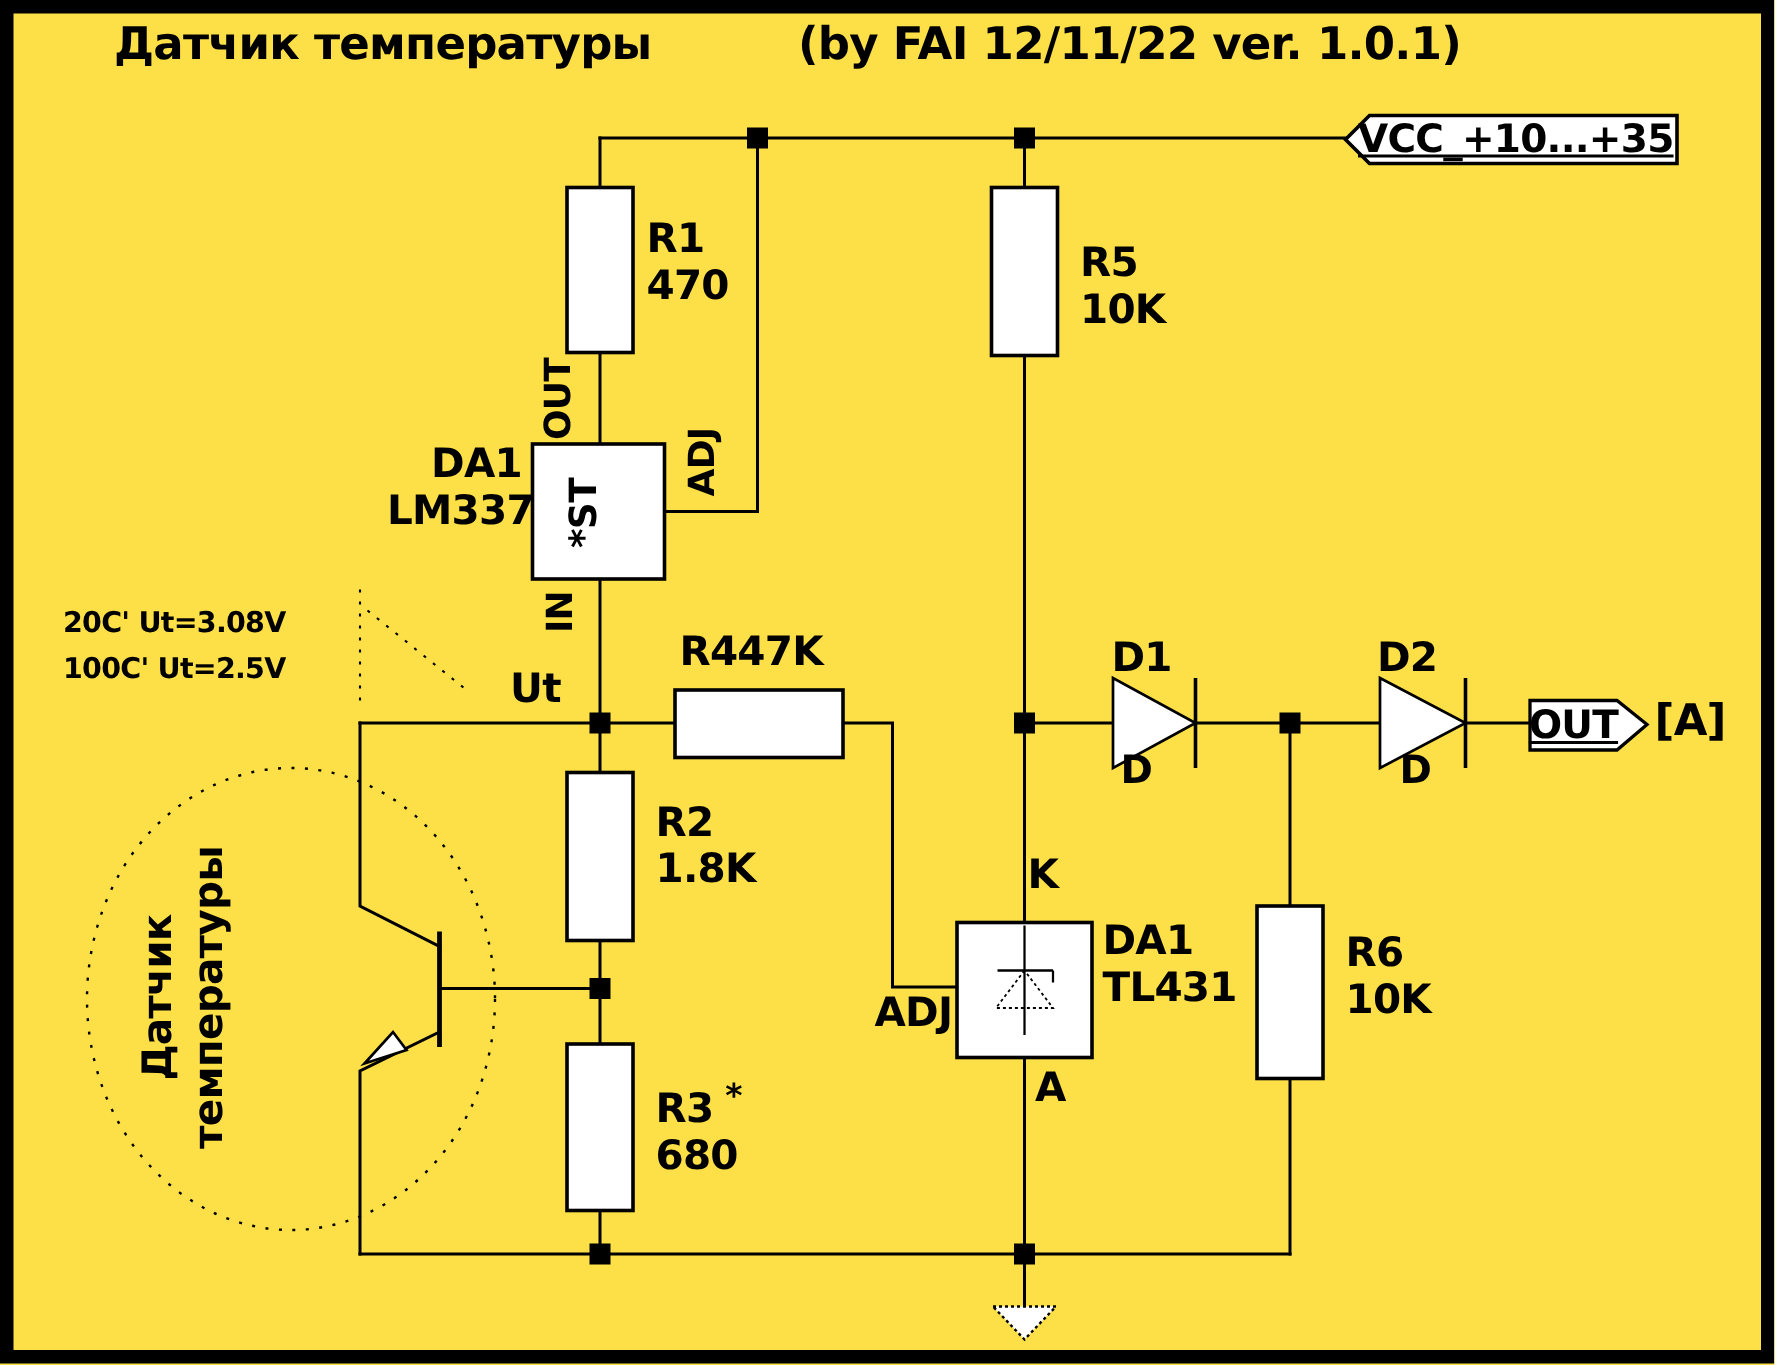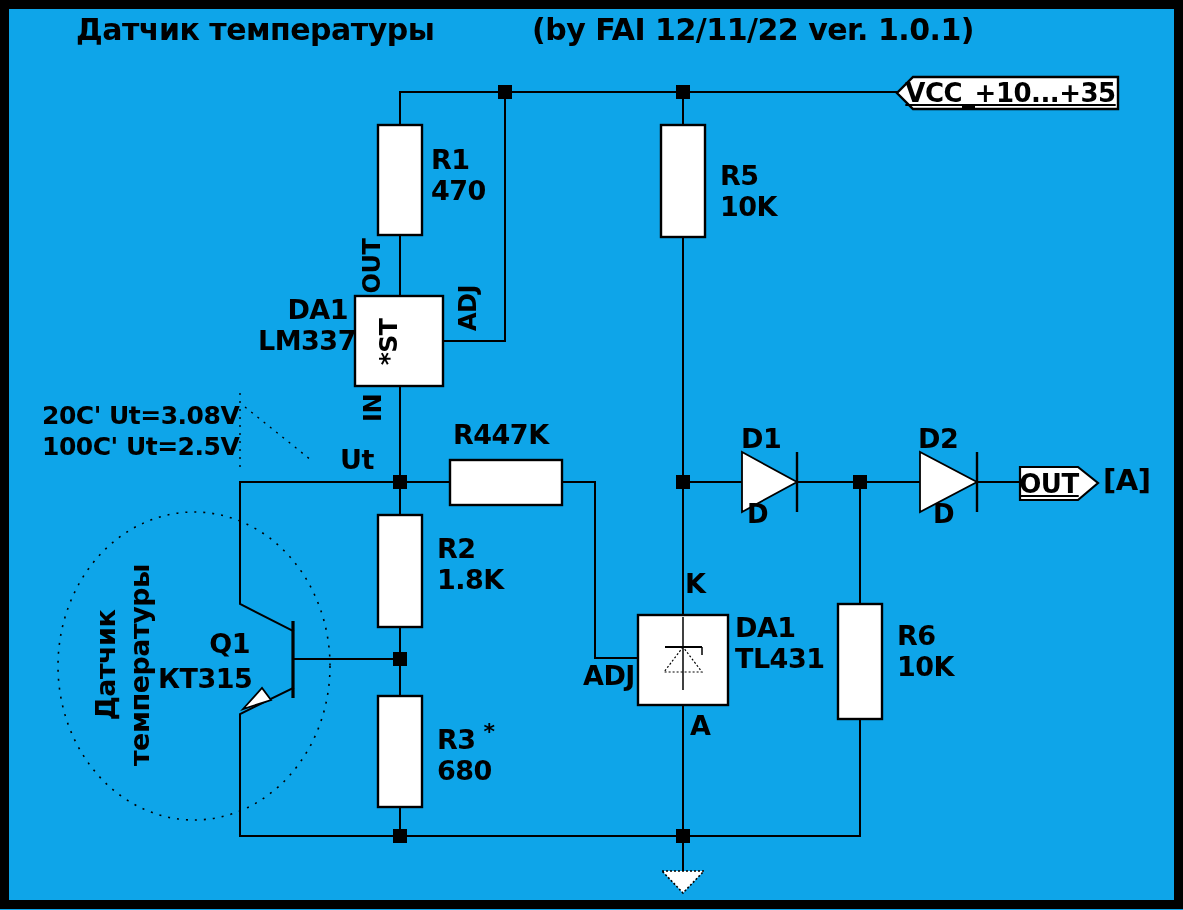--- a/index.html
+++ b/index.html
@@ -1,23 +1,23 @@
 <!DOCTYPE html>
 <html><head>
 <meta charset="utf-8">
 <style>
   html,body{margin:0;padding:0;background:#ffffff;}
   .canvas{
-    position:relative;width:1183px;height:910px;background:#0ea5e9;
+    position:relative;width:1183px;height:910px;background:#fde047;
     font-family:"DejaVu Sans","Liberation Sans",sans-serif;color:#000;overflow:hidden;
   }
   svg{position:absolute;left:0;top:0;}
   .lbl{position:absolute;font-weight:bold;font-size:27px;line-height:31px;white-space:nowrap;letter-spacing:-0.5px;}
   .title{font-size:30px;}
-  .ann{font-size:25px;line-height:31px;}
+  .ann{font-size:19px;line-height:31px;}
   .pin{font-size:24px;}
   .rot{display:flex;align-items:center;justify-content:center;text-align:center;transform:rotate(-90deg);}
   .ctr{display:flex;align-items:center;justify-content:center;text-align:center;}
   .flagtxt{font-size:26px;letter-spacing:-0.5px;text-decoration:underline;}
   .two span{display:block;}
   .right{text-align:right;}
   .star{font-size:22px;vertical-align:super;margin-left:8px;}
   .gap{}
 </style>
 </head>
@@ -161,18 +161,14 @@
   <div class="lbl two" style="left:897px;top:620px;">
     <span>R6</span>
     <span>10K</span>
   </div>
 
   <div class="lbl" style="left:741px;top:423px;">D1</div>
   <div class="lbl" style="left:747px;top:499px;font-size:26px;">D</div>
   <div class="lbl" style="left:918px;top:423px;">D2</div>
   <div class="lbl" style="left:933px;top:499px;font-size:26px;">D</div>
 
-  <div class="lbl two right" style="left:158px;top:626px;width:92px;line-height:35px;">
-    <span>Q1</span>
-    <span>КТ315</span>
-  </div>
 
 </div>
 
 </body></html>

